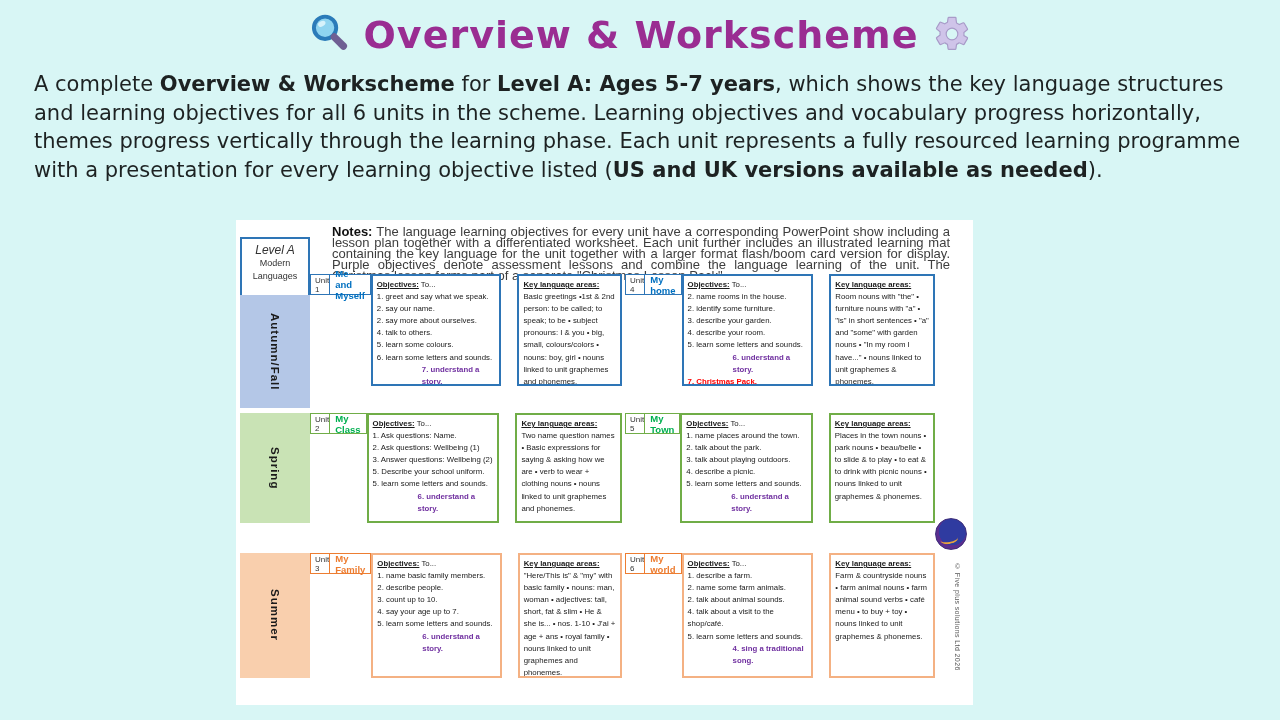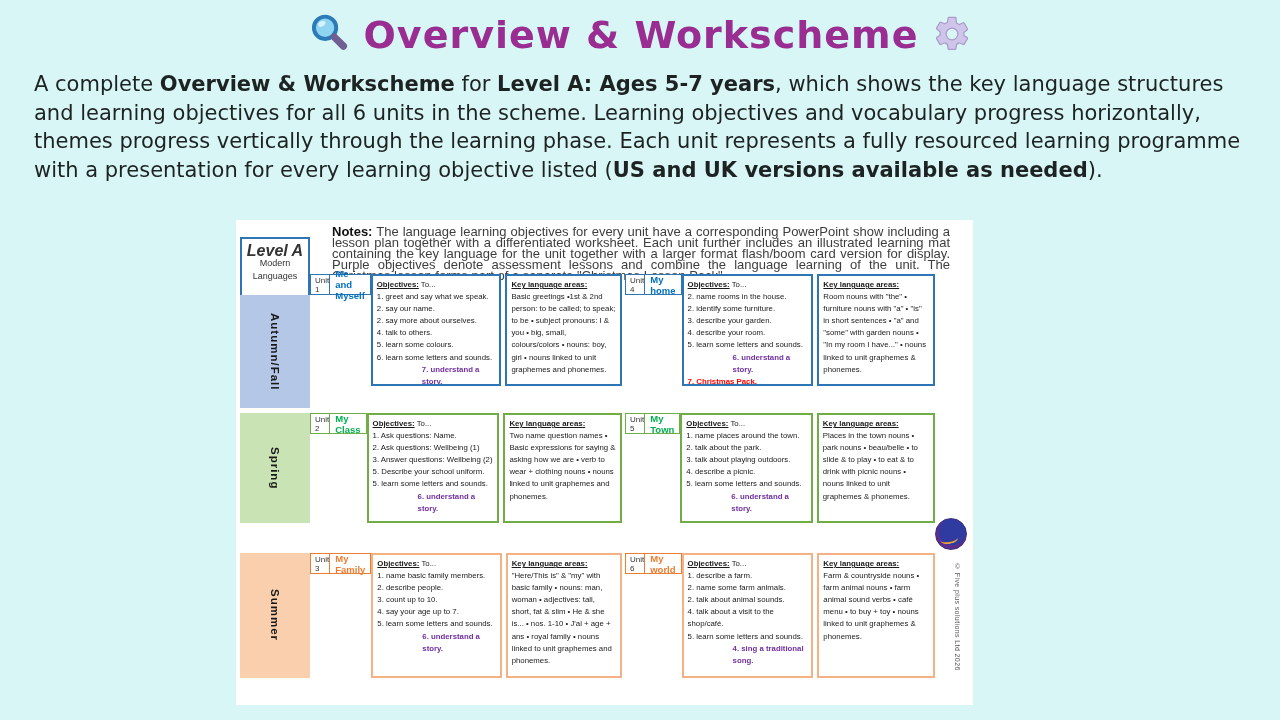--- a/index.html
+++ b/index.html
@@ -23,21 +23,21 @@
   
   .worksheet{
     position:absolute;left:236px;top:220px;width:737px;height:485px;
     background:#ffffff;font-family:"Liberation Sans",sans-serif;color:#1a1a1a;
   }
   .level-box{
     position:absolute;left:4px;top:17px;width:66px;height:53px;
     border:2px solid #2e75b6;background:#fff;text-align:center;
     font-size:9px;line-height:13px;padding-top:5px;color:#333;
   }
-  .level-box .script{font-style:italic;font-weight:bold;font-size:16px;}
+  .level-box .script{font-style:italic;font-weight:normal;font-size:12px;}
   .notes{
     position:absolute;left:96px;top:6px;width:618px;
     font-size:13px;line-height:11px;color:#3d3d3d;text-align:justify;
   }
   .notes .nlabel{font-weight:bold;color:#111;}
   
   .row{position:absolute;left:4px;display:flex;align-items:stretch;}
   .row-a{top:54px;}
   .row-b{top:193px;}
   .row-c{top:333px;}
@@ -64,21 +64,21 @@
     border-left:1px solid;display:flex;align-items:center;padding:0 5px;min-width:46%;
     justify-content:flex-end;
   }
   .theme{font-size:9.5px;font-weight:bold;}
   .row-a .unit-header,.row-a .theme-box{border-color:#2e75b6;}
   .row-b .unit-header,.row-b .theme-box{border-color:#70ad47;}
   .row-c .unit-header,.row-c .theme-box{border-color:#ed7d31;}
   .row-a .theme{color:#0070c0;}
   .row-b .theme{color:#00b050;}
   .row-c .theme{color:#ed7d31;}
-  .cells{display:flex;gap:4px;}
+  .cells{display:flex;gap:16px;}
   .row-a .cells{height:112px;}
   .row-b .cells{height:110px;}
   .row-c .cells{height:125px;}
   .cell{
     border:2px solid;background:#fff;padding:3px 4px;overflow:hidden;
     font-size:7.8px;line-height:12.1px;color:#1a1a1a;box-sizing:border-box;
   }
   .obj-cell{flex:0 0 52%;}
   .key-cell{flex:1;}
   .row-a .cell{border-color:#2e75b6;}

